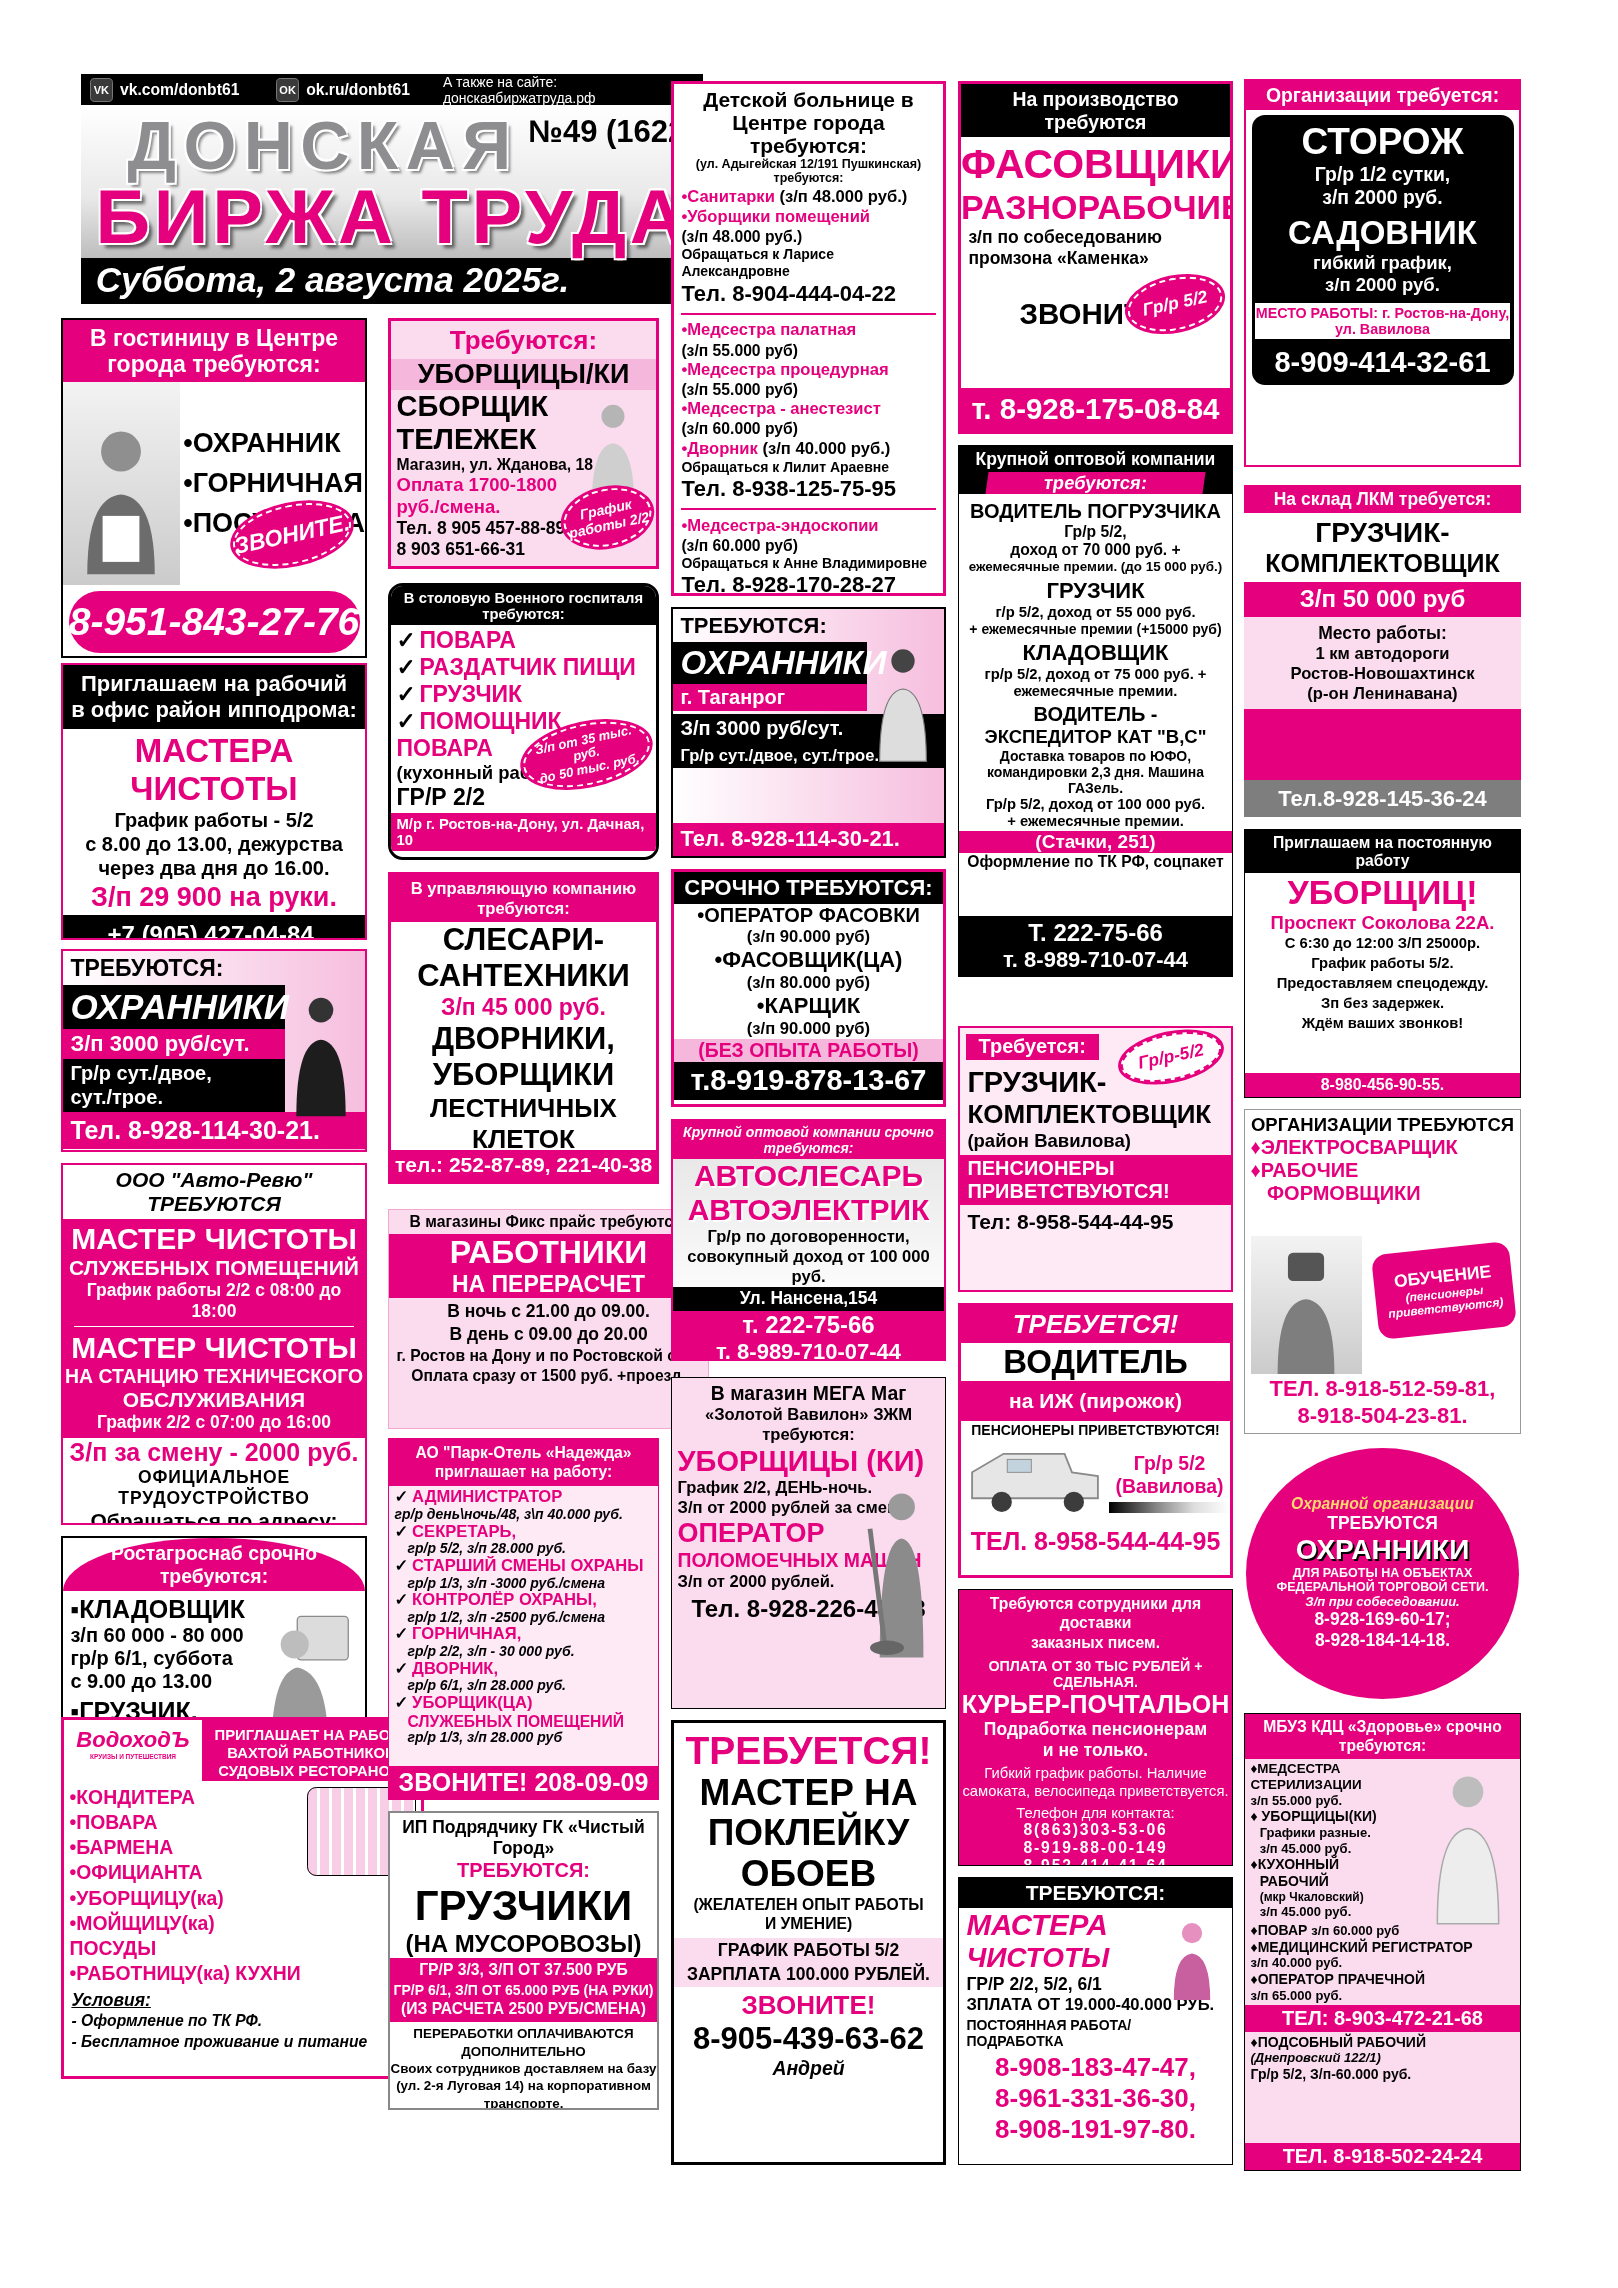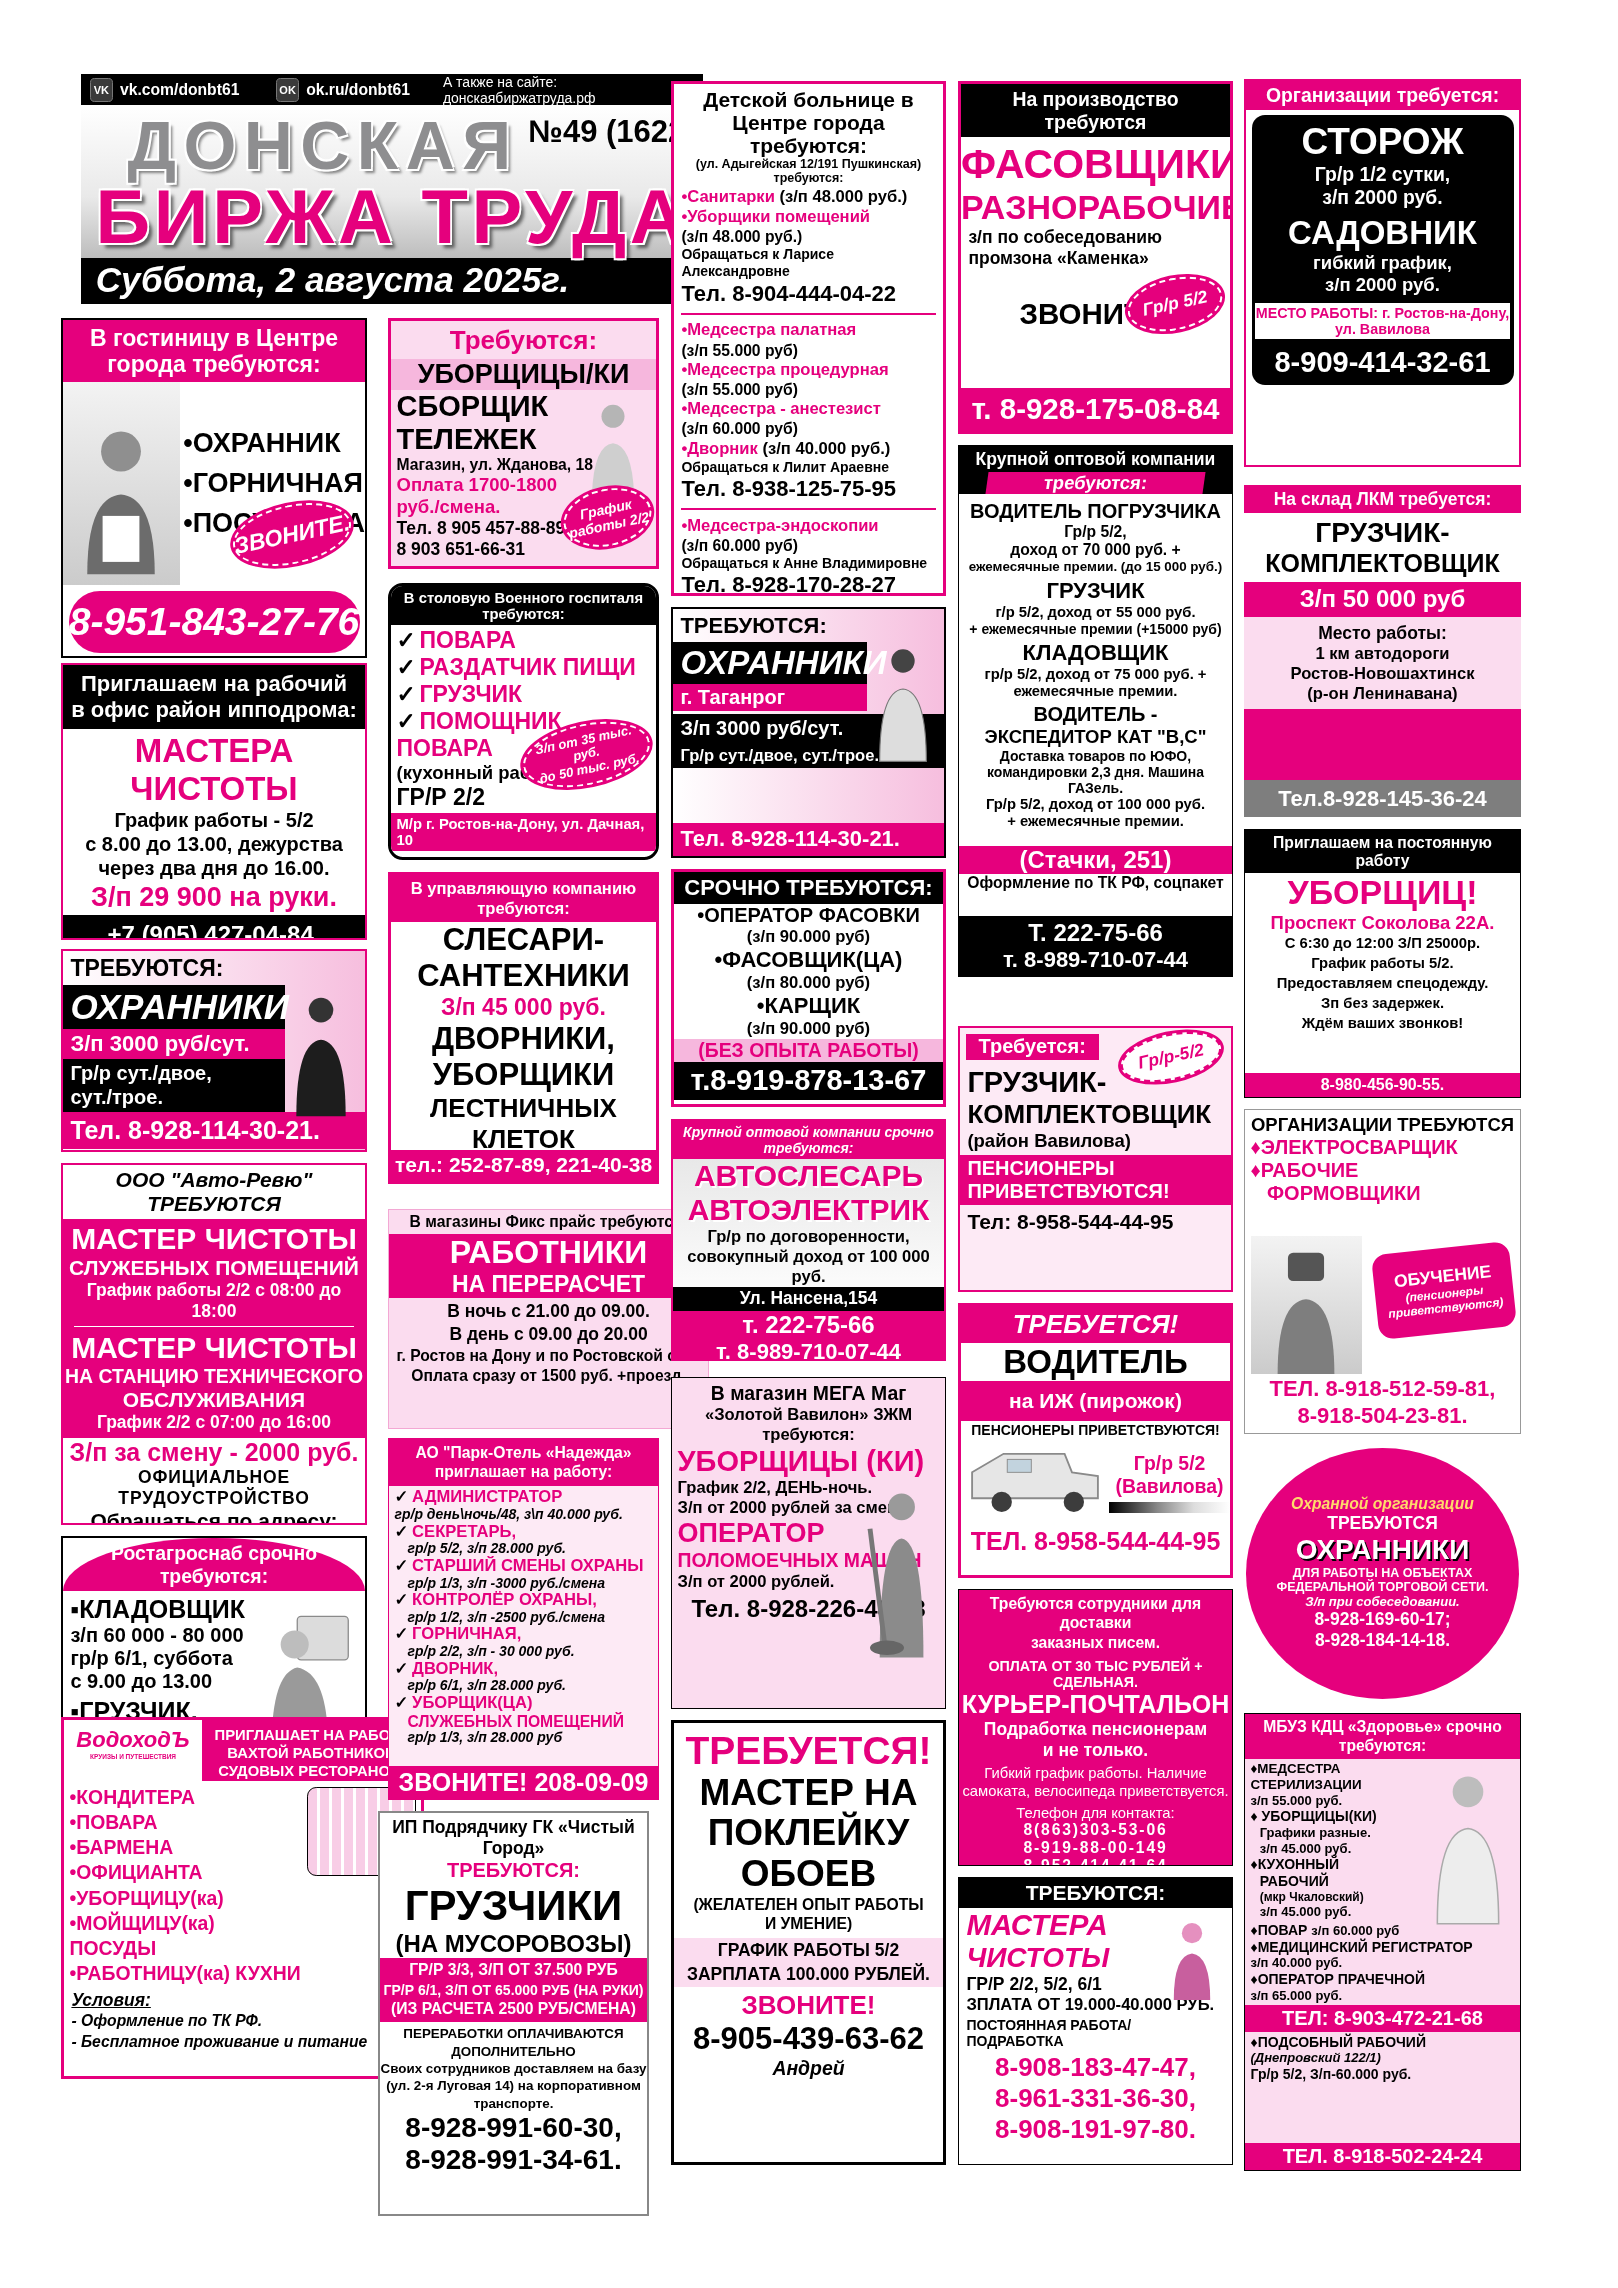--- a/index.html
+++ b/index.html
@@ -281,21 +281,21 @@
     <div class="b it" data-name="nadezhda-det-5" style="font-size:14px;padding-left:13px">гр/р 2/2, з/п - 30 000 руб.</div>
     <div class="mag b" style="font-size:16.6px"><span class="chk" data-name="check-icon"></span><span data-name="nadezhda-pos-6">ДВОРНИК,</span></div>
     <div class="b it" data-name="nadezhda-det-6" style="font-size:14px;padding-left:13px">гр/р 6/1, з/п 28.000 руб.</div>
     <div class="mag b" style="font-size:16.6px"><span class="chk" data-name="check-icon"></span><span data-name="nadezhda-pos-7">УБОРЩИК(ЦА)</span></div>
     <div class="mag b" data-name="nadezhda-pos-7b" style="font-size:15.7px;padding-left:13px">СЛУЖЕБНЫХ ПОМЕЩЕНИЙ</div>
     <div class="b it" data-name="nadezhda-det-7" style="font-size:14px;padding-left:13px">гр/р 1/3, з/п 28.000 руб</div>
   </div>
   <div class="bmag c b" data-name="nadezhda-phone" style="font-size:25px;position:absolute;bottom:0;width:100%;padding:1.8px 0">ЗВОНИТЕ! 208-09-09</div>
 </div>
 
-<div class="ad" data-name="ad-chisty-gorod" style="left:378px;top:1811px;width:271px;height:405px;border:2.8px solid #888">
+<div class="ad" data-name="ad-chisty-gorod" style="left:388px;top:1811px;width:271px;height:299px;border:2.8px solid #888">
   <div class="c b" data-name="chisty-header-1" style="font-size:17.5px;padding-top:3.7px">ИП  Подрядчику ГК «Чистый Город»</div>
   <div class="mag c b" data-name="chisty-header-2" style="font-size:20px">ТРЕБУЮТСЯ:</div>
   <div class="c b" data-name="chisty-title" style="font-size:42px">ГРУЗЧИКИ</div>
   <div class="c b" data-name="chisty-sub" style="font-size:24px">(НА МУСОРОВОЗЫ)</div>
   <div class="bmag c b" style="line-height:1.3;padding:2.8px 0">
     <div data-name="chisty-line-1" style="font-size:15.7px">ГР/Р 3/3, З/П  ОТ 37.500 РУБ</div>
     <div data-name="chisty-line-2" style="font-size:14px">ГР/Р 6/1,  З/П  ОТ 65.000 РУБ (НА РУКИ)</div>
     <div data-name="chisty-line-3" style="font-size:15.7px">(ИЗ РАСЧЕТА 2500 РУБ/СМЕНА)</div>
   </div>
   <div class="c b" style="font-size:13.4px;line-height:1.3;padding-top:2.8px">
@@ -447,21 +447,21 @@
     <div class="b" data-name="wholesale-pos-3" style="font-size:22px;padding-top:3.7px">КЛАДОВЩИК</div>
     <div class="b" data-name="wholesale-p3a" style="font-size:14.8px">гр/р 5/2, доход от 75 000 руб. +</div>
     <div class="b" data-name="wholesale-p3b" style="font-size:14.8px">ежемесячные премии.</div>
     <div class="b" data-name="wholesale-pos-4" style="font-size:20px;padding-top:3.7px">ВОДИТЕЛЬ -</div>
     <div class="b" data-name="wholesale-pos-4b" style="font-size:18.5px">ЭКСПЕДИТОР КАТ "В,С"</div>
     <div class="b" data-name="wholesale-p4c" style="font-size:14px">Доставка товаров по ЮФО,</div>
     <div class="b" data-name="wholesale-p4d" style="font-size:14px">командировки 2,3 дня. Машина ГАЗель.</div>
     <div class="b" data-name="wholesale-p4e" style="font-size:14.8px">Гр/р 5/2, доход от 100 000 руб.</div>
     <div class="b" data-name="wholesale-p4f" style="font-size:14.8px">+ ежемесячные премии.</div>
   </div>
-  <div class="bmag c b" data-name="wholesale-addr" style="font-size:24px;margin-top:16px">(Стачки, 251)</div>
+  <div class="bmag c b" data-name="wholesale-addr" style="font-size:19px;margin-top:1px">(Стачки, 251)</div>
   <div class="c b" data-name="wholesale-note" style="font-size:15.7px">Оформление по ТК РФ, соцпакет</div>
   <div class="bblk c" style="position:absolute;bottom:0;width:100%;padding:2.8px 0">
     <div class="b" data-name="wholesale-phone-1" style="font-size:24px">Т. 222-75-66</div>
     <div class="b" data-name="wholesale-phone-2" style="font-size:22px">т. 8-989-710-07-44</div>
   </div>
 </div>
 
 <div class="ad" data-name="ad-loader-vavilova" style="left:958px;top:1026px;width:275px;height:266px;border:2.8px solid #e5007d;background:#fdeaf5">
   <div class="bmag b" data-name="loader-header" style="display:inline-block;font-size:20px;padding:1.8px 13px;margin:5.5px">Требуется:</div>
   <div class="star" data-name="loader-sched-badge" style="right:9.2px;top:5.5px;width:102px;height:46px;font-size:17.5px;background:#fff;color:#e5007d;border-color:#e5007d">

